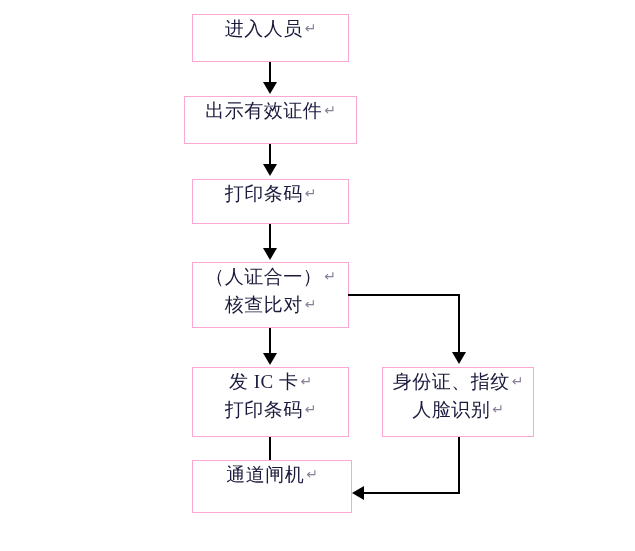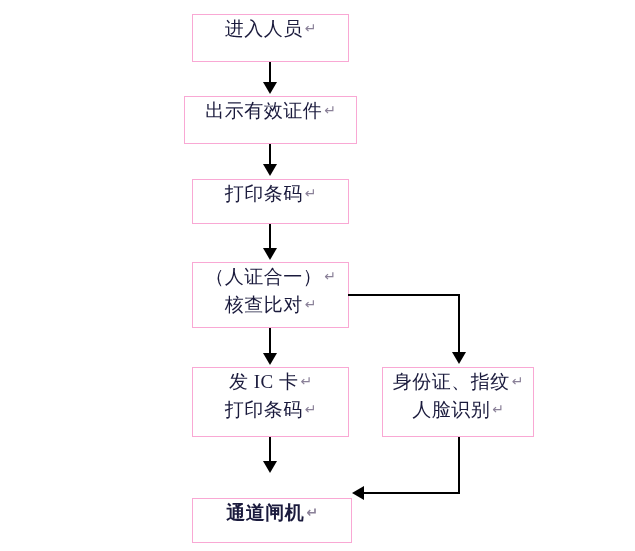--- a/index.html
+++ b/index.html
@@ -116,17 +116,17 @@
     <span class="line"><span>人脸识别</span><span class="pilcrow">↵</span></span>
   </div>
 
   <div class="conn v" style="left:269px; top:437px; height:26px;"></div>
   <div class="arrowhead down" style="left:263px; top:461px;"></div>
 
   <div class="conn v" style="left:458px; top:437px; height:57px;"></div>
   <div class="conn h" style="left:364px; top:492px; width:96px;"></div>
   <div class="arrowhead left" style="left:352px; top:486px;"></div>
 
-  <div class="node" style="left:192px; top:498px; width:160px; height:45px;font-weight:bold;">
+  <div class="node" style="left:192px; top:460px; width:160px; height:53px;">
     <span class="line"><span>通道闸机</span><span class="pilcrow">↵</span></span>
   </div>
 
 </div>
 
 </body></html>

